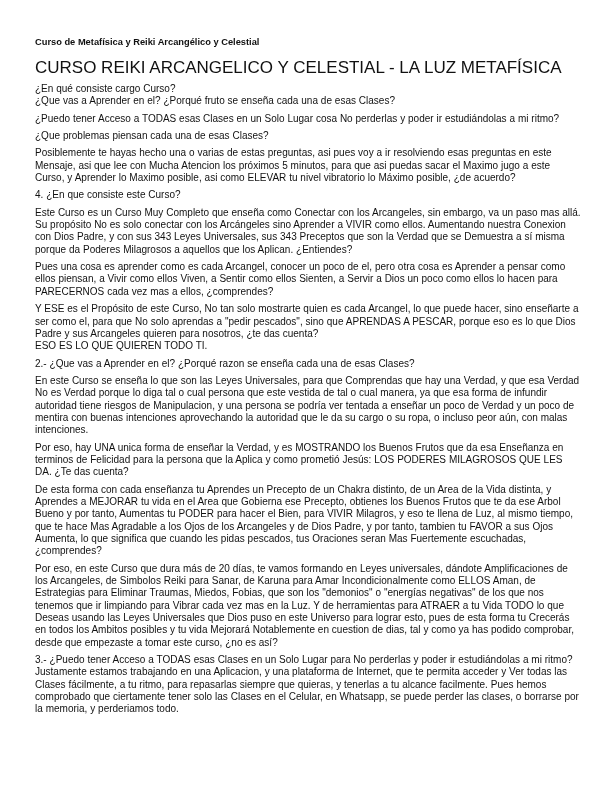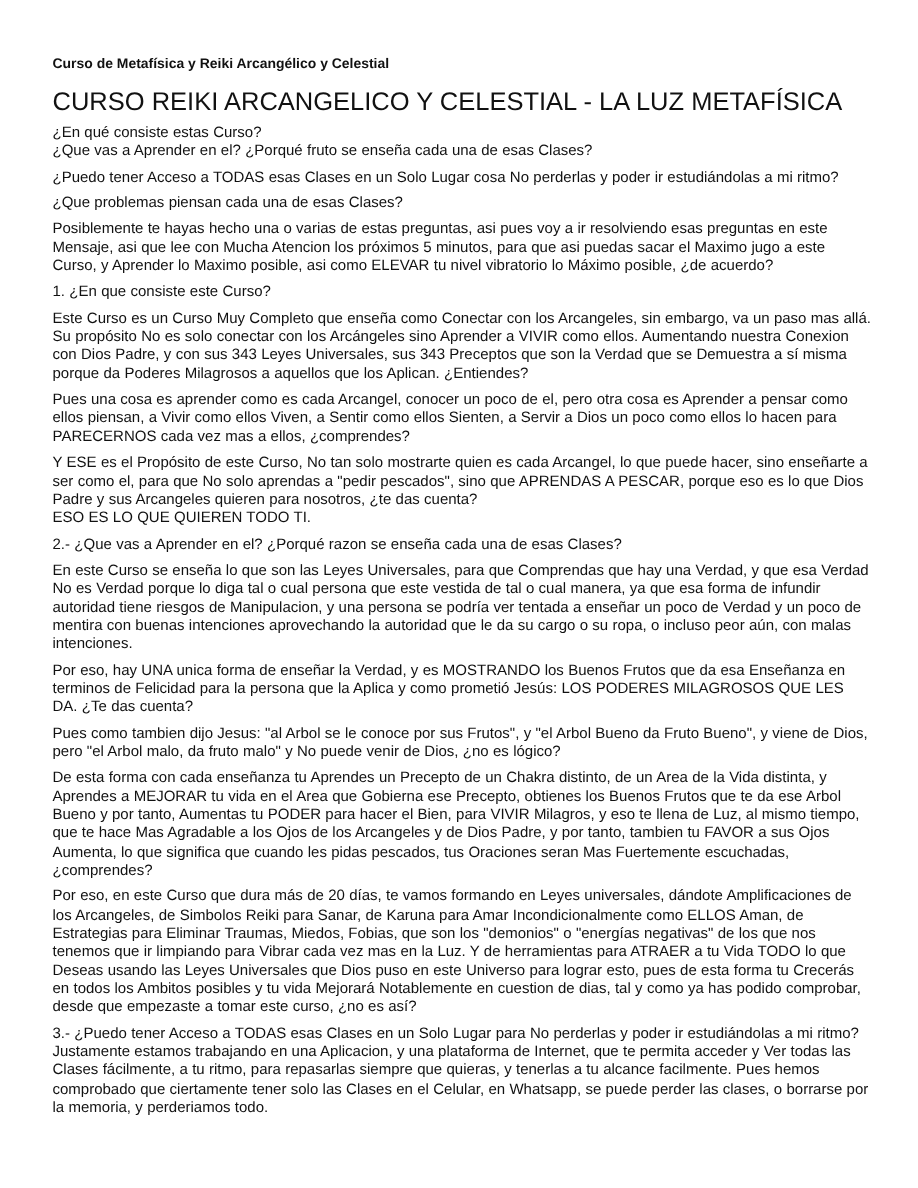--- a/index.html
+++ b/index.html
@@ -41,30 +41,29 @@
   }
 </style>
 </head>
 <body>
 
 <div class="page">
   <div class="content">
     <div class="doc-header">Curso de Metafísica y Reiki Arcangélico y Celestial</div>
     <div class="doc-title">CURSO REIKI ARCANGELICO Y CELESTIAL - LA LUZ METAFÍSICA</div>
     <div id="paragraphs">
-        <p class="doc-par"><span>¿En qué consiste estas Curso?</span><br><span>¿Que vas a Aprender en el? ¿Porqué fruto se enseña cada una de esas Clases?</span></p>
+        <p class="doc-par"><span>¿En qué consiste cargo Curso?</span><br><span>¿Que vas a Aprender en el? ¿Porqué fruto se enseña cada una de esas Clases?</span></p>
         <p class="doc-par"><span>¿Puedo tener Acceso a TODAS esas Clases en un Solo Lugar cosa No perderlas y poder ir estudiándolas a mi ritmo?</span></p>
         <p class="doc-par"><span>¿Que problemas piensan cada una de esas Clases?</span></p>
         <p class="doc-par"><span>Posiblemente te hayas hecho una o varias de estas preguntas, asi pues voy a ir resolviendo esas preguntas en este Mensaje, asi que lee con Mucha Atencion los próximos 5 minutos, para que asi puedas sacar el Maximo jugo a este Curso, y Aprender lo Maximo posible, asi como ELEVAR tu nivel vibratorio lo Máximo posible, ¿de acuerdo?</span></p>
-        <p class="doc-par"><span>1. ¿En que consiste este Curso?</span></p>
+        <p class="doc-par"><span>4. ¿En que consiste este Curso?</span></p>
         <p class="doc-par"><span>Este Curso es un Curso Muy Completo que enseña como Conectar con los Arcangeles, sin embargo, va un paso mas allá. Su propósito No es solo conectar con los Arcángeles sino Aprender a VIVIR como ellos. Aumentando nuestra Conexion con Dios Padre, y con sus 343 Leyes Universales, sus 343 Preceptos que son la Verdad que se Demuestra a sí misma porque da Poderes Milagrosos a aquellos que los Aplican. ¿Entiendes?</span></p>
         <p class="doc-par"><span>Pues una cosa es aprender como es cada Arcangel, conocer un poco de el, pero otra cosa es Aprender a pensar como ellos piensan, a Vivir como ellos Viven, a Sentir como ellos Sienten, a Servir a Dios un poco como ellos lo hacen para PARECERNOS cada vez mas a ellos, ¿comprendes?</span></p>
         <p class="doc-par"><span>Y ESE es el Propósito de este Curso, No tan solo mostrarte quien es cada Arcangel, lo que puede hacer, sino enseñarte a ser como el, para que No solo aprendas a "pedir pescados", sino que APRENDAS A PESCAR, porque eso es lo que Dios Padre y sus Arcangeles quieren para nosotros, ¿te das cuenta?</span><br><span>ESO ES LO QUE QUIEREN TODO TI.</span></p>
         <p class="doc-par"><span>2.- ¿Que vas a Aprender en el? ¿Porqué razon se enseña cada una de esas Clases?</span></p>
         <p class="doc-par"><span>En este Curso se enseña lo que son las Leyes Universales, para que Comprendas que hay una Verdad, y que esa Verdad No es Verdad porque lo diga tal o cual persona que este vestida de tal o cual manera, ya que esa forma de infundir autoridad tiene riesgos de Manipulacion, y una persona se podría ver tentada a enseñar un poco de Verdad y un poco de mentira con buenas intenciones aprovechando la autoridad que le da su cargo o su ropa, o incluso peor aún, con malas intenciones.</span></p>
         <p class="doc-par"><span>Por eso, hay UNA unica forma de enseñar la Verdad, y es MOSTRANDO los Buenos Frutos que da esa Enseñanza en terminos de Felicidad para la persona que la Aplica y como prometió Jesús: LOS PODERES MILAGROSOS QUE LES DA. ¿Te das cuenta?</span></p>
-        <p class="doc-par"><span>Pues como tambien dijo Jesus: "al Arbol se le conoce por sus Frutos", y "el Arbol Bueno da Fruto Bueno", y viene de Dios, pero "el Arbol malo, da fruto malo" y No puede venir de Dios, ¿no es lógico?</span></p>
         <p class="doc-par"><span>De esta forma con cada enseñanza tu Aprendes un Precepto de un Chakra distinto, de un Area de la Vida distinta, y Aprendes a MEJORAR tu vida en el Area que Gobierna ese Precepto, obtienes los Buenos Frutos que te da ese Arbol Bueno y por tanto, Aumentas tu PODER para hacer el Bien, para VIVIR Milagros, y eso te llena de Luz, al mismo tiempo, que te hace Mas Agradable a los Ojos de los Arcangeles y de Dios Padre, y por tanto, tambien tu FAVOR a sus Ojos Aumenta, lo que significa que cuando les pidas pescados, tus Oraciones seran Mas Fuertemente escuchadas, ¿comprendes?</span></p>
         <p class="doc-par"><span>Por eso, en este Curso que dura más de 20 días, te vamos formando en Leyes universales, dándote Amplificaciones de los Arcangeles, de Simbolos Reiki para Sanar, de Karuna para Amar Incondicionalmente como ELLOS Aman, de Estrategias para Eliminar Traumas, Miedos, Fobias, que son los "demonios" o "energías negativas" de los que nos tenemos que ir limpiando para Vibrar cada vez mas en la Luz. Y de herramientas para ATRAER a tu Vida TODO lo que Deseas usando las Leyes Universales que Dios puso en este Universo para lograr esto, pues de esta forma tu Crecerás en todos los Ambitos posibles y tu vida Mejorará Notablemente en cuestion de dias, tal y como ya has podido comprobar, desde que empezaste a tomar este curso, ¿no es así?</span></p>
         <p class="doc-par"><span>3.- ¿Puedo tener Acceso a TODAS esas Clases en un Solo Lugar para No perderlas y poder ir estudiándolas a mi ritmo?</span><br><span>Justamente estamos trabajando en una Aplicacion, y una plataforma de Internet, que te permita acceder y Ver todas las Clases fácilmente, a tu ritmo, para repasarlas siempre que quieras, y tenerlas a tu alcance facilmente. Pues hemos comprobado que ciertamente tener solo las Clases en el Celular, en Whatsapp, se puede perder las clases, o borrarse por la memoria, y perderiamos todo.</span></p>
       </div>
   </div>
 </div>
 
 </body></html>

